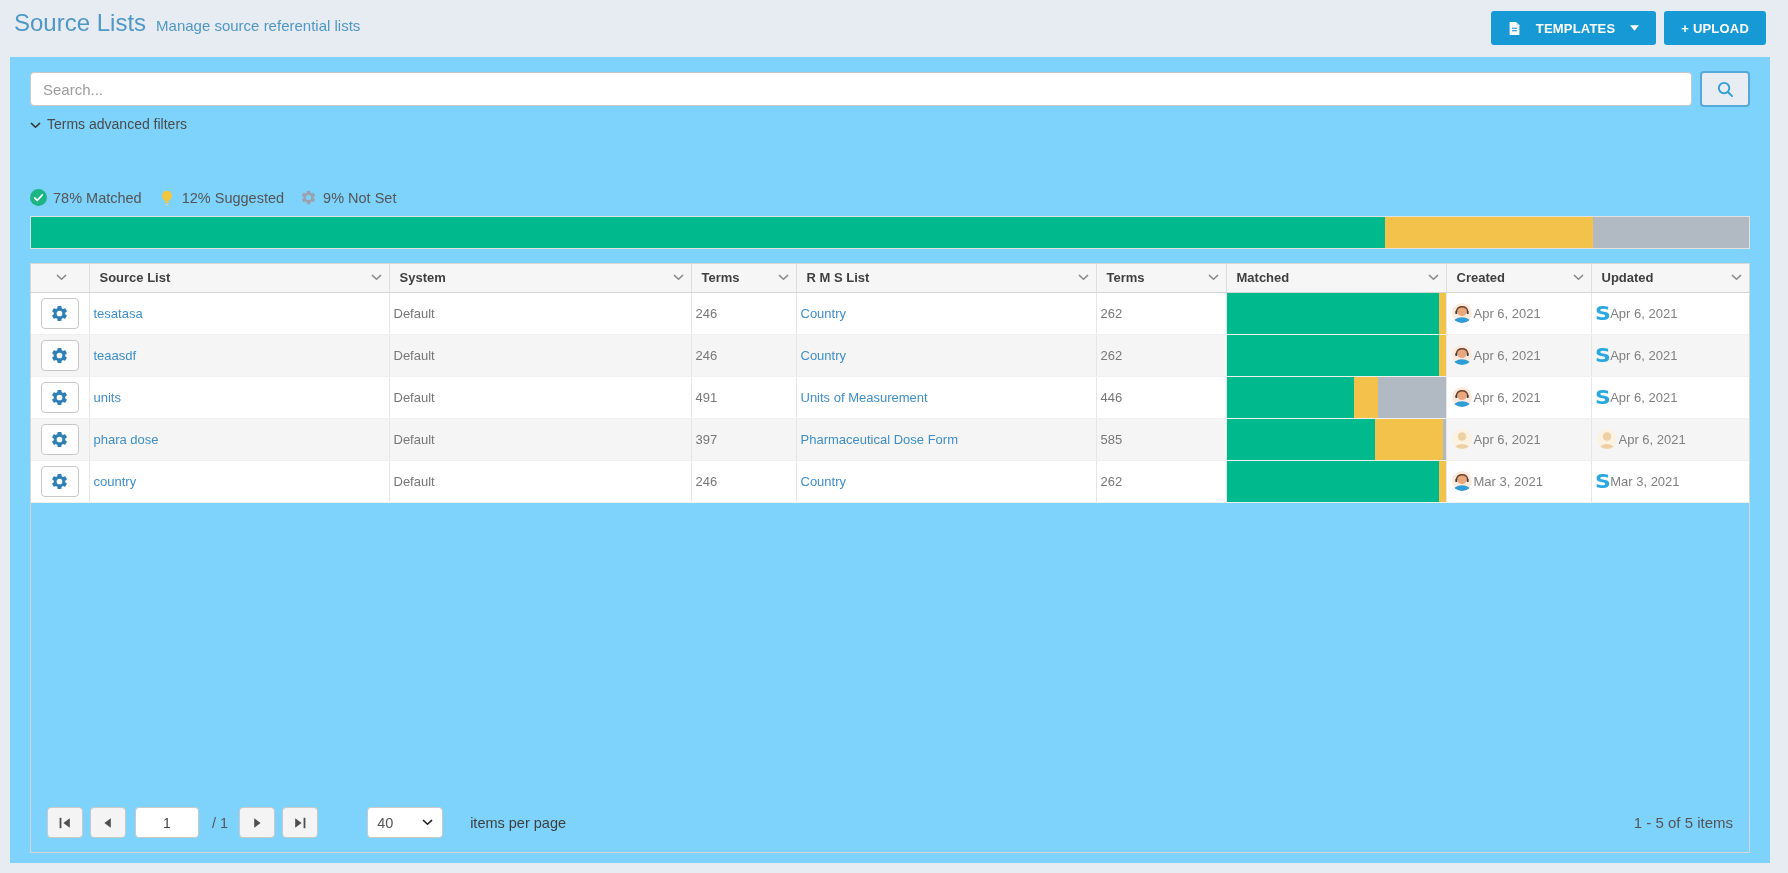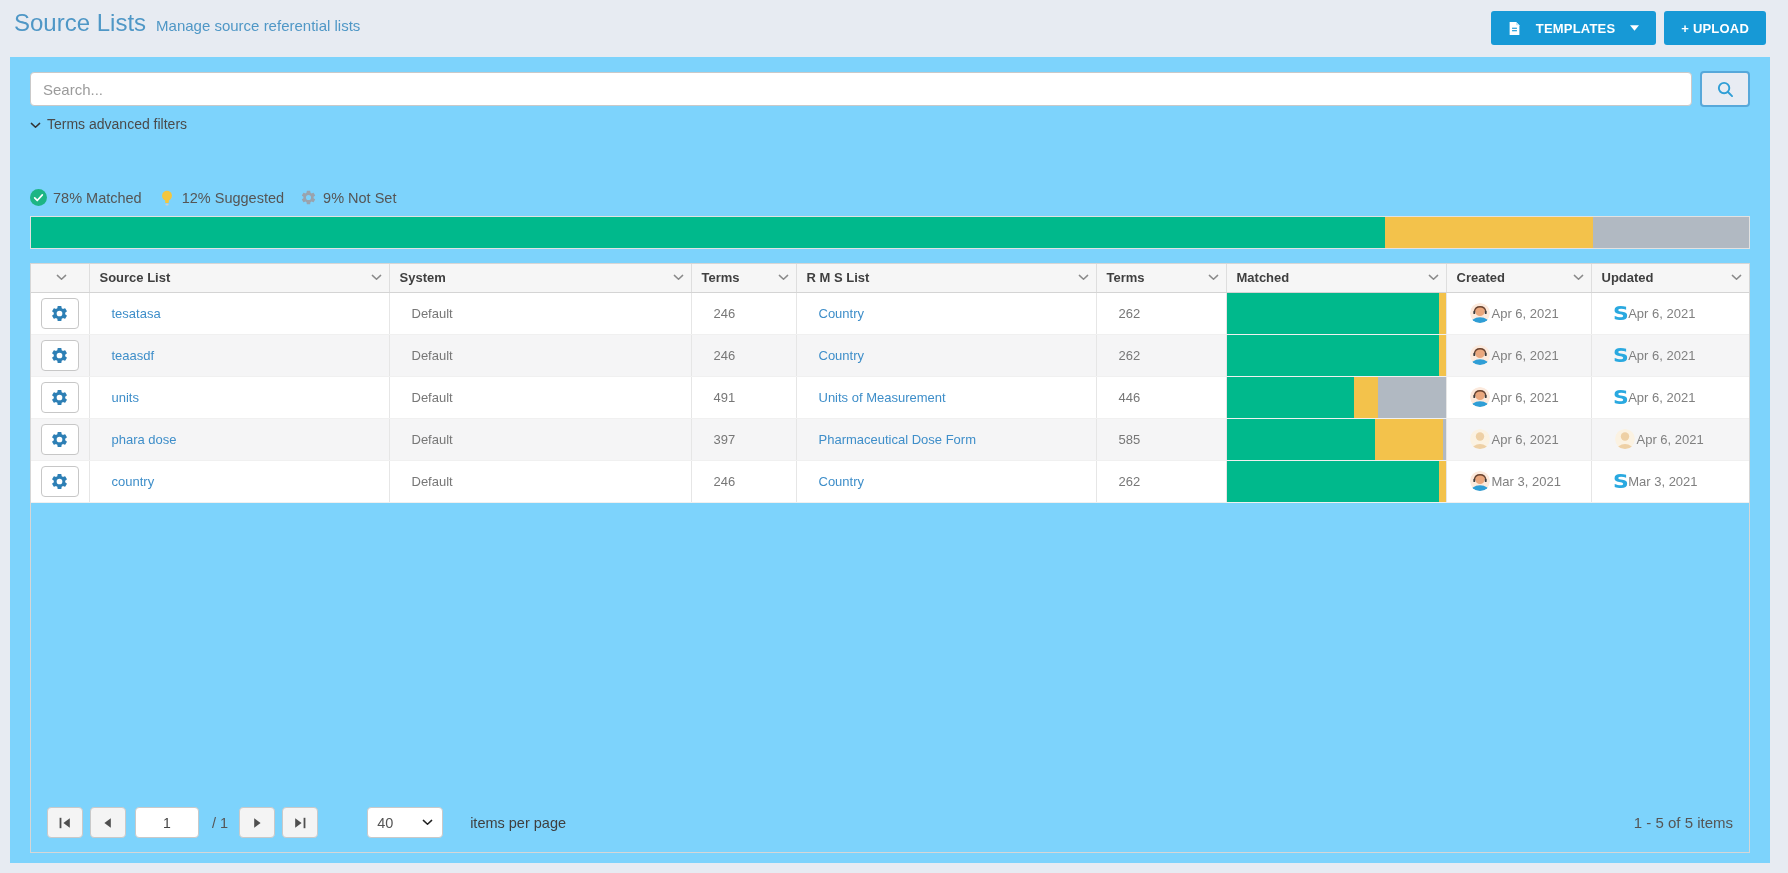--- a/index.html
+++ b/index.html
@@ -50,21 +50,21 @@
   
   .grid { margin-top:14px; border:1px solid #d6d6d6; flex:1; display:flex; flex-direction:column; min-height:0; }
   table { border-collapse:collapse; table-layout:fixed; width:100%; font-size:13px; }
   th { background:#f6f6f6; border-bottom:1px solid #d4d4d4; border-right:1px solid #dedede;
        height:28px; font-weight:700; color:#3f3f3f; text-align:left; padding:0 7px 0 10px; }
   th:last-child { border-right:none; }
   .th-inner { display:flex; align-items:center; justify-content:space-between; }
   .th-inner.center { justify-content:center; }
   .th-chev { color:#8a8a8a; cursor:pointer; display:flex; align-items:center; }
   td { height:41px; border-right:1px solid #e6e6e6; border-bottom:1px solid #f0f0f0; color:#777;
-       padding:0 22px; overflow:hidden; white-space:nowrap; background:#fff; }
+       padding:0 4px; overflow:hidden; white-space:nowrap; background:#fff; }
   td:last-child { border-right:none; }
   tr:nth-child(even) td { background:#f5f5f6; }
   td.cell-gear, td.cell-progress { padding:0; }
   td.cell-gear { text-align:center; }
   .gear-btn { width:38px; height:31px; background:#fff; border:1px solid #c7c7c7; border-radius:4px;
               display:inline-flex; align-items:center; justify-content:center; cursor:pointer; color:#2d7fb5; }
   a.link { color:var(--link-blue); text-decoration:none; cursor:pointer; }
   .row-bar { display:flex; height:41px; width:100%; }
   .icon-date { display:flex; align-items:center; gap:1px; font-size:13px; color:#808080; }
   .ava { width:22px; height:22px; display:none; }

